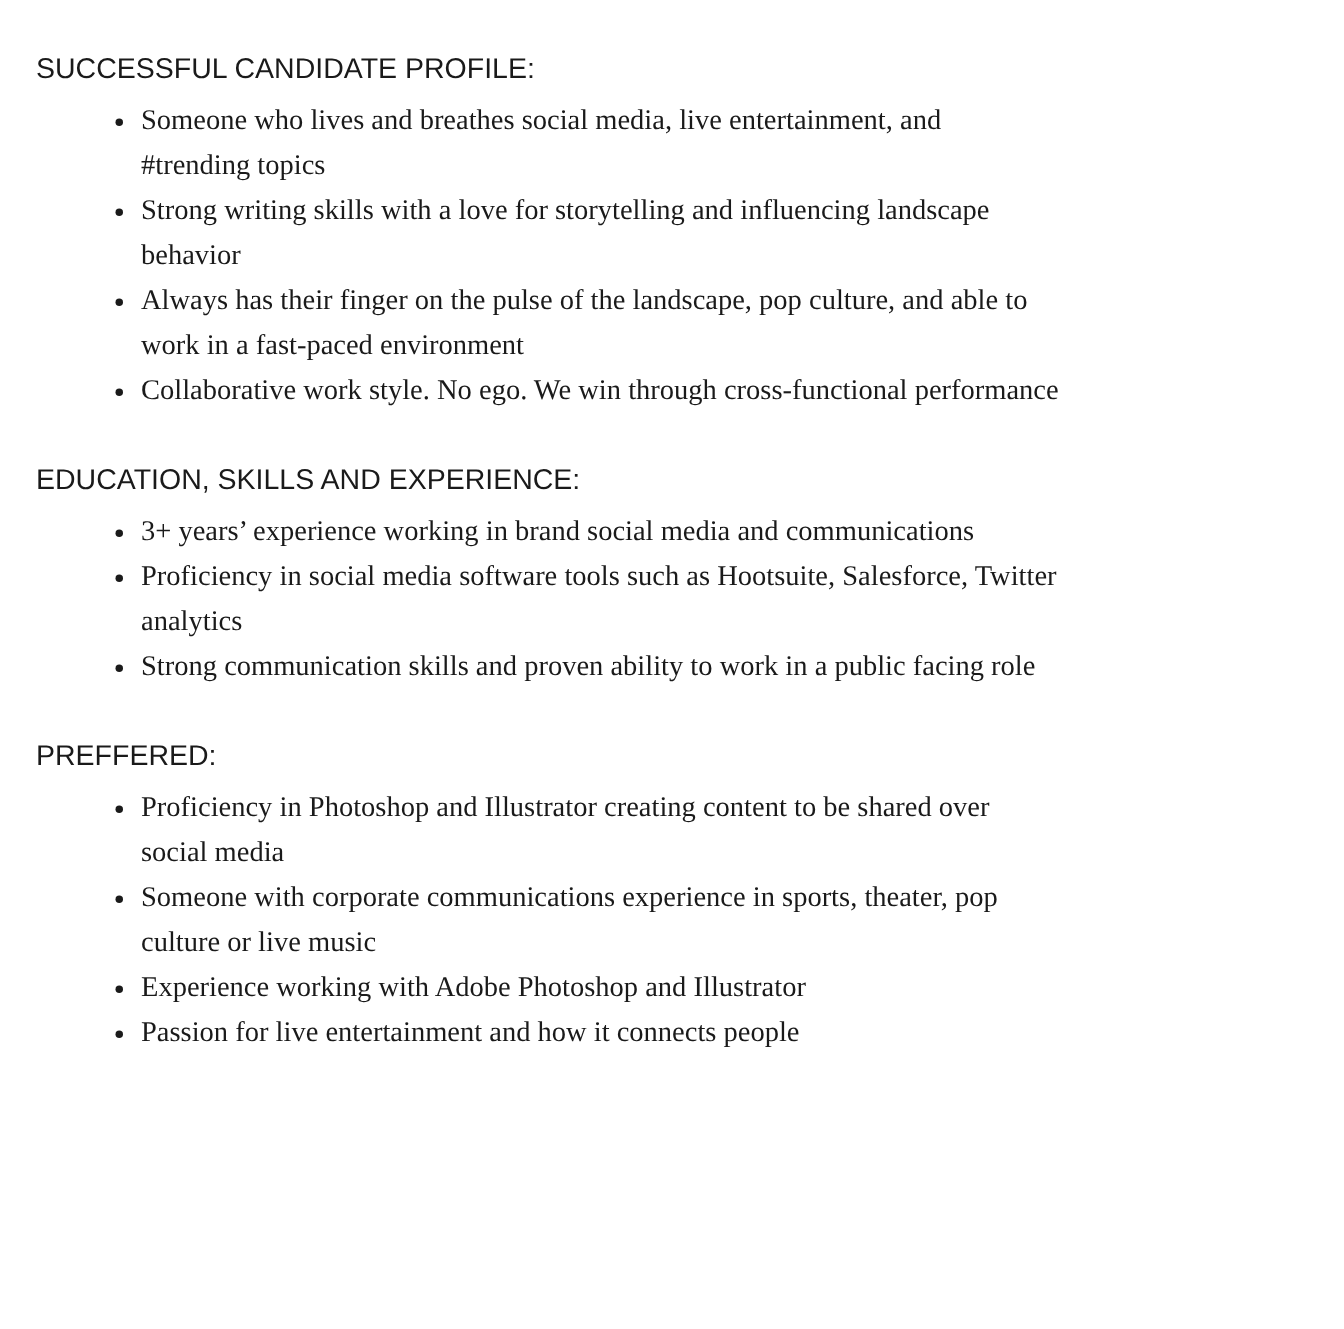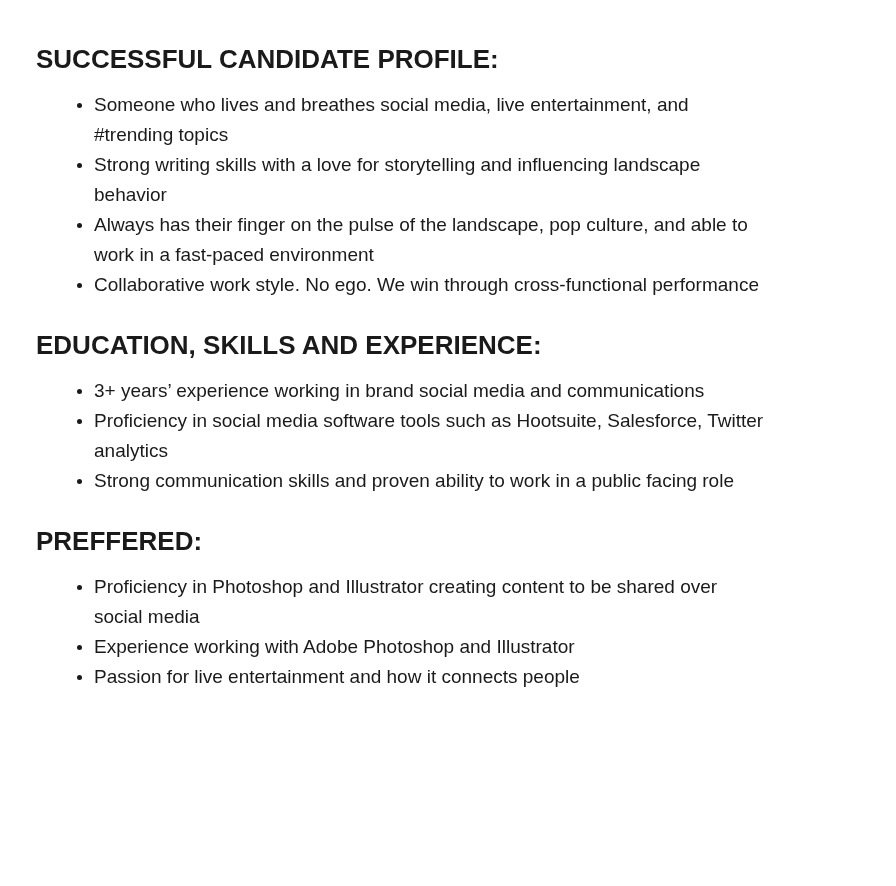--- a/index.html
+++ b/index.html
@@ -21,30 +21,31 @@
   main.job-description {
     padding: 28px 20px 0 20px;
   }
   section.jd-section {
     margin: 0 0 30px 0;
   }
   section.jd-section:last-child {
     margin-bottom: 0;
   }
   h2.jd-heading {
-    margin: 16px;
-    font-size: 26px;
-    font-weight: 700;
+    margin: 4px;
+    font-size: 19px;
+    font-weight: 400;
     line-height: 30px;
     color: #1a1a1a;
   }
   ul.jd-bullets {
     margin: 0;
     padding: 0 0 0 74px;
     list-style: none;
+    font-family: Liberation Serif, serif;
   }
   ul.jd-bullets li {
     position: relative;
     white-space: pre-line;
     max-width: 776px;
   }
   ul.jd-bullets li::before {
     content: "";
     position: absolute;
     left: -17px;
@@ -81,17 +82,19 @@
 analytics</li>
         <li>Strong communication skills and proven ability to work in a public facing role</li>
       </ul>
   </section>
 
   <section class="jd-section">
     <h2 class="jd-heading">PREFFERED:</h2>
     <ul class="jd-bullets">
         <li>Proficiency in Photoshop and Illustrator creating content to be shared over
 social media</li>
+        <li>Someone with corporate communications experience in sports, theater, pop
+culture or live music</li>
         <li>Experience working with Adobe Photoshop and Illustrator</li>
         <li>Passion for live entertainment and how it connects people</li>
       </ul>
   </section>
 </main>
 
 </body></html>

